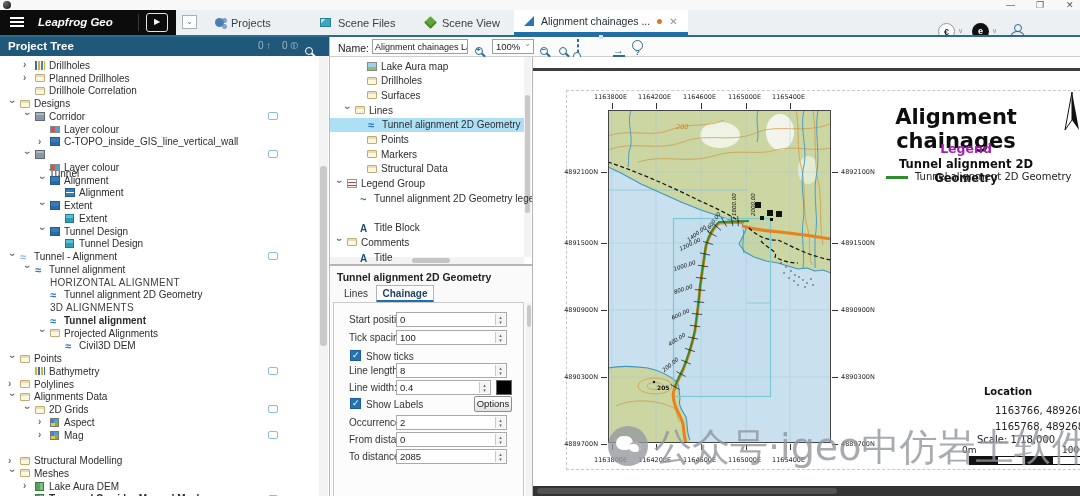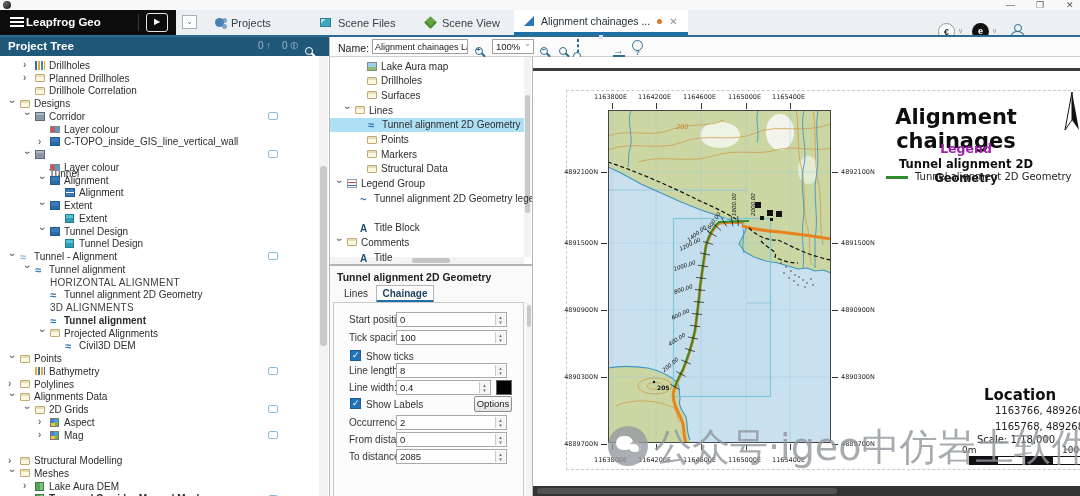--- a/index.html
+++ b/index.html
@@ -12,21 +12,21 @@
   #top-strip { left:0; top:0; width:1080px; height:10px; background:#f8f8f8; }
   #app-orb { left:3px; top:1px; width:8px; height:8px; border-radius:50%;
     background:radial-gradient(circle at 30% 30%, #6a6a6a, #111); }
   .winbtn { top:0px; font-size:9px; color:#555; line-height:10px; }
 
   
   #titlebar { left:0; top:10px; width:1080px; height:25px; background:#edf0f3; }
   #brand-block { left:0; top:0; width:176px; height:25px; background:#0c0c0c; }
   #hamburger { left:10px; top:7px; width:14px; height:10px; }
   #hamburger i { display:block; height:2px; background:#fff; margin-bottom:2px; }
-  #brand-name { left:26px; top:6px; color:#fff; font-size:11.5px; font-weight:bold; }
+  #brand-name { left:38px; top:6px; color:#fff; font-size:11.5px; font-weight:bold;font-style:italic; }
   #brand-sep { left:138px; top:4px; width:1px; height:17px; background:#3a3a3a; }
   #play-btn { left:146px; top:3px; width:22px; height:19px; border:1.5px solid #e6e6e6;
     border-radius:3px; color:#fff; font-size:8px; text-align:center; line-height:16px; }
   #tab-dropdown { left:182px; top:5px; width:15px; height:14px; border:1px solid #a8b0b6;
     background:#fff; color:#6a7680; font-size:8px; text-align:center; line-height:12px; }
   .ttab { top:0; height:25px; display:flex; align-items:center; gap:7px;
     font-size:11px; color:#333e47; padding:0 10px; }
   .ttab.active { background:#fff; border-bottom:3px solid #1f6fa8; color:#1c2b36; }
   .ic-projects { width:9px; height:9px; background:#4a7fb5; border-radius:50%;
     box-shadow:5px -2px 0 -2px #7fa3c6, 5px 4px 0 -2px #7fa3c6; }
@@ -167,21 +167,21 @@
   #sheet-title { left:303px; top:48px; width:240px; text-align:center;
     font-family:"DejaVu Sans", sans-serif; font-size:21px; font-weight:bold; color:#0e0e0e; }
   #legend-heading { left:373px; top:84px; width:120px; text-align:center;
     font-family:"DejaVu Sans", sans-serif; font-size:12.5px; font-weight:bold; color:#a21caf; }
   #legend-subheading { left:343px; top:100px; width:180px; text-align:center;
     font-family:"DejaVu Sans", sans-serif; font-size:11.5px; font-weight:bold; color:#111; }
   #legend-line { left:353px; top:119px; width:22px; height:3px; background:#2e8b2e; }
   #legend-entry-label { left:382px; top:114px; font-family:"DejaVu Sans", sans-serif;
     font-size:10px; color:#222; }
   #loc-heading { left:451px; top:329px; font-family:"DejaVu Sans", sans-serif;
-    font-size:15px; font-weight:bold; color:#111; }
+    font-size:10px; font-weight:bold; color:#111; }
   .loc-line { position:absolute; left:462px; font-family:"DejaVu Sans", sans-serif;
     font-size:10px; color:#222; white-space:nowrap; }
   #scale-text { left:444px; top:377px; font-family:"DejaVu Sans", sans-serif; font-size:10px; color:#222; }
   #scalebar-start { left:429px; top:388px; font-family:"DejaVu Sans", sans-serif; font-size:9px; color:#222; }
   #scalebar-end { left:529px; top:388px; font-family:"DejaVu Sans", sans-serif; font-size:9px; color:#222; }
   #scalebar { left:436px; top:399px; width:112px; height:9px; border:1px solid #111; display:flex; }
   #scalebar i { flex:1; } #scalebar i:nth-child(odd) { background:#111; }
   #north-arrow { left:530px; top:33px; }
   #map-hscroll { left:0; top:429px; width:548px; height:10px; background:#333; }
   #map-hthumb { left:4px; top:431px; width:300px; height:6px; background:#525252; border-radius:3px; }

